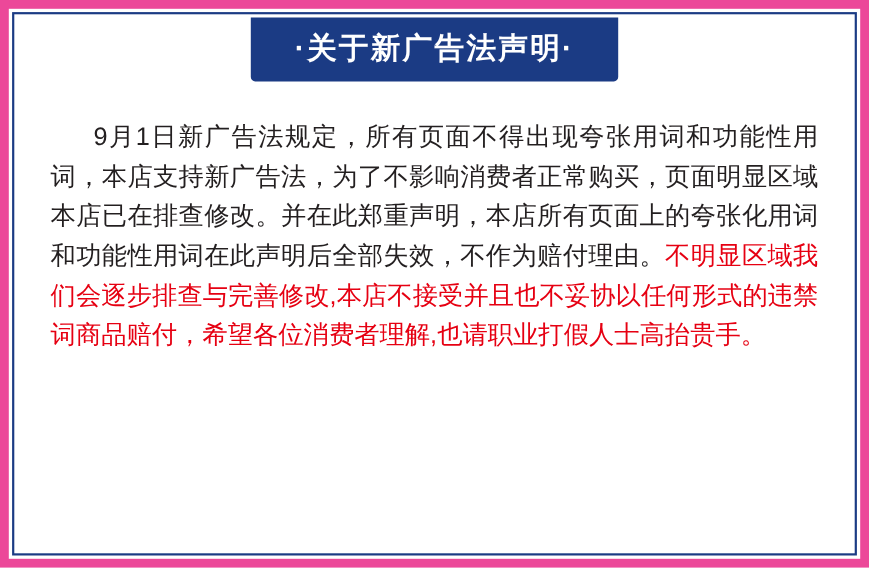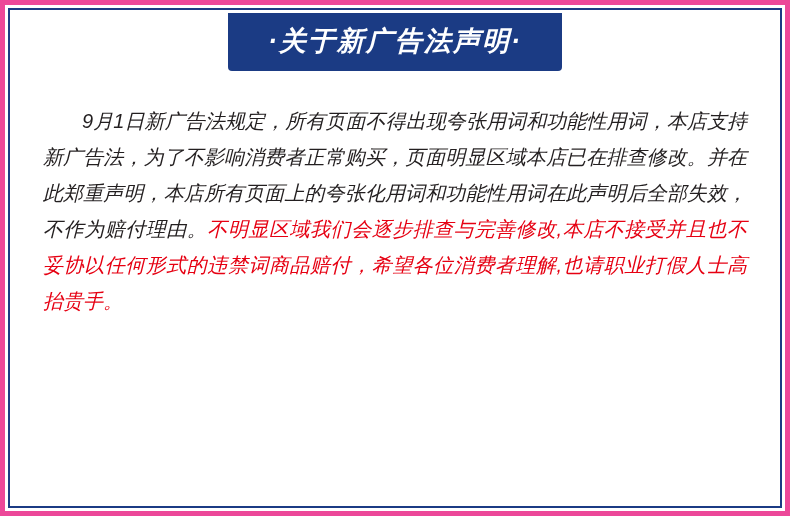--- a/index.html
+++ b/index.html
@@ -12,24 +12,23 @@
     background: #ffffff;
     font-family: "Liberation Sans", sans-serif;
     overflow: hidden;
   }
   .page {
     position: relative;
     width: 790px;
     height: 516px;
     box-sizing: border-box;
     background: #ffffff;
-    border: 5px solid #ec4899;
+    border: 8px solid #ec4899;
     padding: 0;
     overflow: hidden;
-    font-style: italic;
   }
   .inner-frame {
     position: absolute;
     left: 3px;
     top: 3px;
     right: 3px;
     bottom: 3px;
     border: 2px solid #1b3b84;
     box-sizing: border-box;
     pointer-events: none;
@@ -52,21 +51,21 @@
     border-radius: 0 0 4px 4px;
     text-align: center;
     white-space: nowrap;
     font-family: "Liberation Sans", sans-serif;
   }
   .body-text {
     position: absolute;
     left: 38px;
     right: 38px;
     top: 98px;
-    font-size: 20px;
+    font-size: 23px;
     line-height: 36px;
     color: #231f20;
     text-align: justify;
     text-justify: inter-ideograph;
   }
   .para {
     margin: 0;
     text-indent: 0;
   }
   .para.first {

